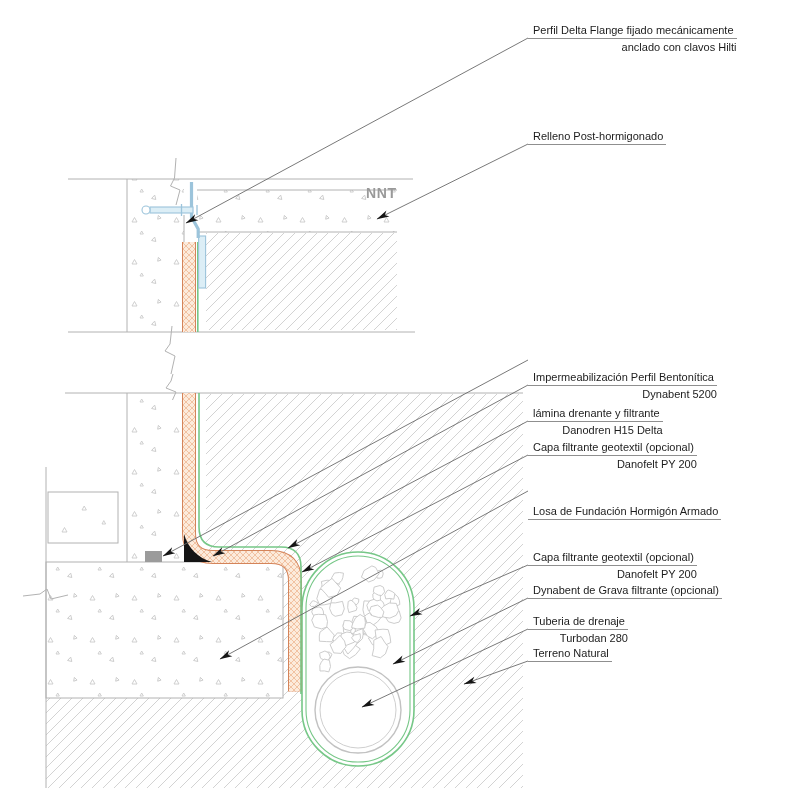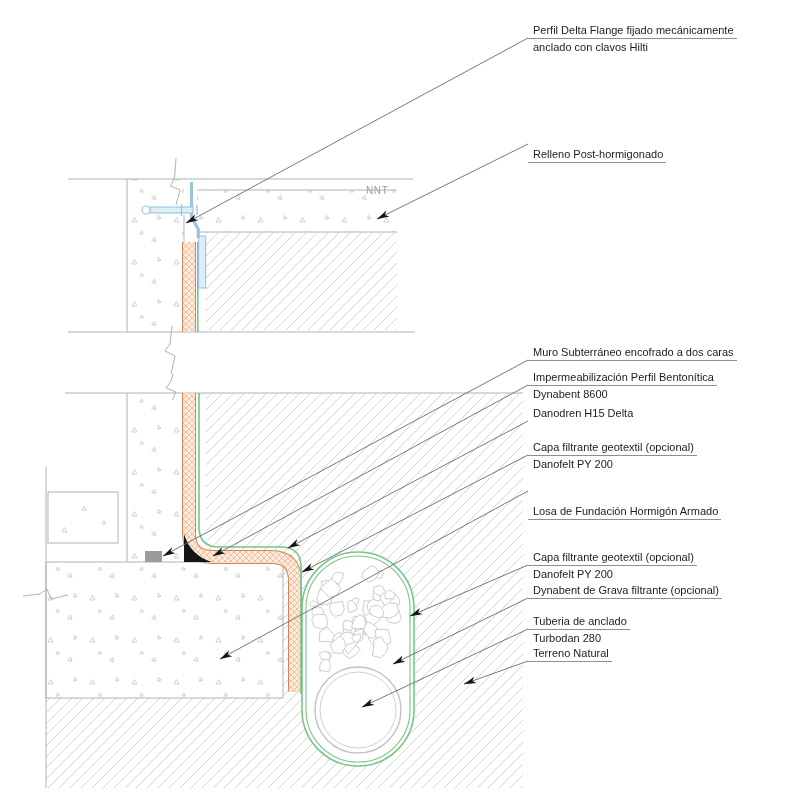--- a/index.html
+++ b/index.html
@@ -1,22 +1,22 @@
 <!DOCTYPE html>
 <html><head>
 <meta charset="utf-8">
 <style>
   html,body{margin:0;padding:0;background:#ffffff;}
   #canvas{position:relative;width:788px;height:796px;background:#fff;overflow:hidden;
           font-family:"Liberation Sans",sans-serif;}
   #drawing{position:absolute;left:0;top:0;}
   .lbl{position:absolute;color:#1c1c1c;font-size:11px;line-height:16px;white-space:nowrap;}
   .l1{display:inline-block;border-bottom:1px solid #8f8f8f;margin-left:-5px;padding:0 3px 0 5px;}
-  .l2{display:block;}
-  #nnt{position:absolute;font-size:10px;font-weight:normal;color:#999;letter-spacing:.6px;}
+  .l2{display:block;text-align:right;}
+  #nnt{position:absolute;font-size:14px;font-weight:bold;color:#999;letter-spacing:.6px;}
 </style>
 </head>
 <body>
 
 <div id="canvas">
 
 <svg id="drawing" width="788" height="796" viewBox="0 0 788 796">
   <defs>
 
     <pattern id="st" width="42" height="42" patternUnits="userSpaceOnUse">
@@ -174,24 +174,23 @@
         <line x1="528" y1="565" x2="410" y2="616" stroke="#6a6a6a" stroke-width="0.9" marker-end="url(#arr)"></line>
         <line x1="528" y1="598" x2="393" y2="664" stroke="#6a6a6a" stroke-width="0.9" marker-end="url(#arr)"></line>
         <line x1="528" y1="629" x2="362" y2="707" stroke="#6a6a6a" stroke-width="0.9" marker-end="url(#arr)"></line>
         <line x1="528" y1="661" x2="464" y2="684" stroke="#6a6a6a" stroke-width="0.9" marker-end="url(#arr)"></line>
       </g>
 </svg>
 
 <div id="nnt" style="left: 366px; top: 185px;">NNT</div>
 
 <div class="lbl" style="left: 533px; top: 22px;"><span class="l1">Perfil Delta Flange fijado mecánicamente</span><span class="l2">anclado con clavos Hilti</span></div>
-<div class="lbl" style="left: 533px; top: 128px; margin-top: 18px;"><span class="l1">Relleno Post-hormigonado</span><span class="l2"></span></div>
-<div class="lbl" style="left: 533px; top: 344px;"><span class="l1">Muro Subterráneo encofrado a dos caras</span><span class="l2"></span></div>
-<div class="lbl" style="left: 533px; top: 369px;"><span class="l1">Impermeabilización Perfil Bentonítica</span><span class="l2">Dynabent 8600</span></div>
-<div class="lbl" style="left: 533px; top: 405px;"><span class="l2">Danodren H15 Delta</span></div>
+<div class="lbl" style="left: 533px; top: 128px;"><span class="l1">Relleno Post-hormigonado</span><span class="l2"></span></div>
+<div class="lbl" style="left: 533px; top: 369px;"><span class="l1">Impermeabilización Perfil Bentonítica</span><span class="l2">Dynabent 5200</span></div>
+<div class="lbl" style="left: 533px; top: 405px;"><span class="l1">lámina drenante y filtrante</span><span class="l2">Danodren H15 Delta</span></div>
 <div class="lbl" style="left: 533px; top: 439px;"><span class="l1">Capa filtrante geotextil (opcional)</span><span class="l2">Danofelt PY 200</span></div>
 <div class="lbl" style="left: 533px; top: 503px;"><span class="l1">Losa de Fundación Hormigón Armado</span><span class="l2"></span></div>
 <div class="lbl" style="left: 533px; top: 549px;"><span class="l1">Capa filtrante geotextil (opcional)</span><span class="l2">Danofelt PY 200</span></div>
 <div class="lbl" style="left: 533px; top: 582px;"><span class="l1">Dynabent de Grava filtrante (opcional)</span><span class="l2"></span></div>
-<div class="lbl" style="left: 533px; top: 613px;"><span class="l1">Tuberia de anclado</span><span class="l2">Turbodan 280</span></div>
+<div class="lbl" style="left: 533px; top: 613px;"><span class="l1">Tuberia de drenaje</span><span class="l2">Turbodan 280</span></div>
 <div class="lbl" style="left: 533px; top: 645px;"><span class="l1">Terreno Natural</span><span class="l2"></span></div>
 
 </div>
 
 </body></html>

